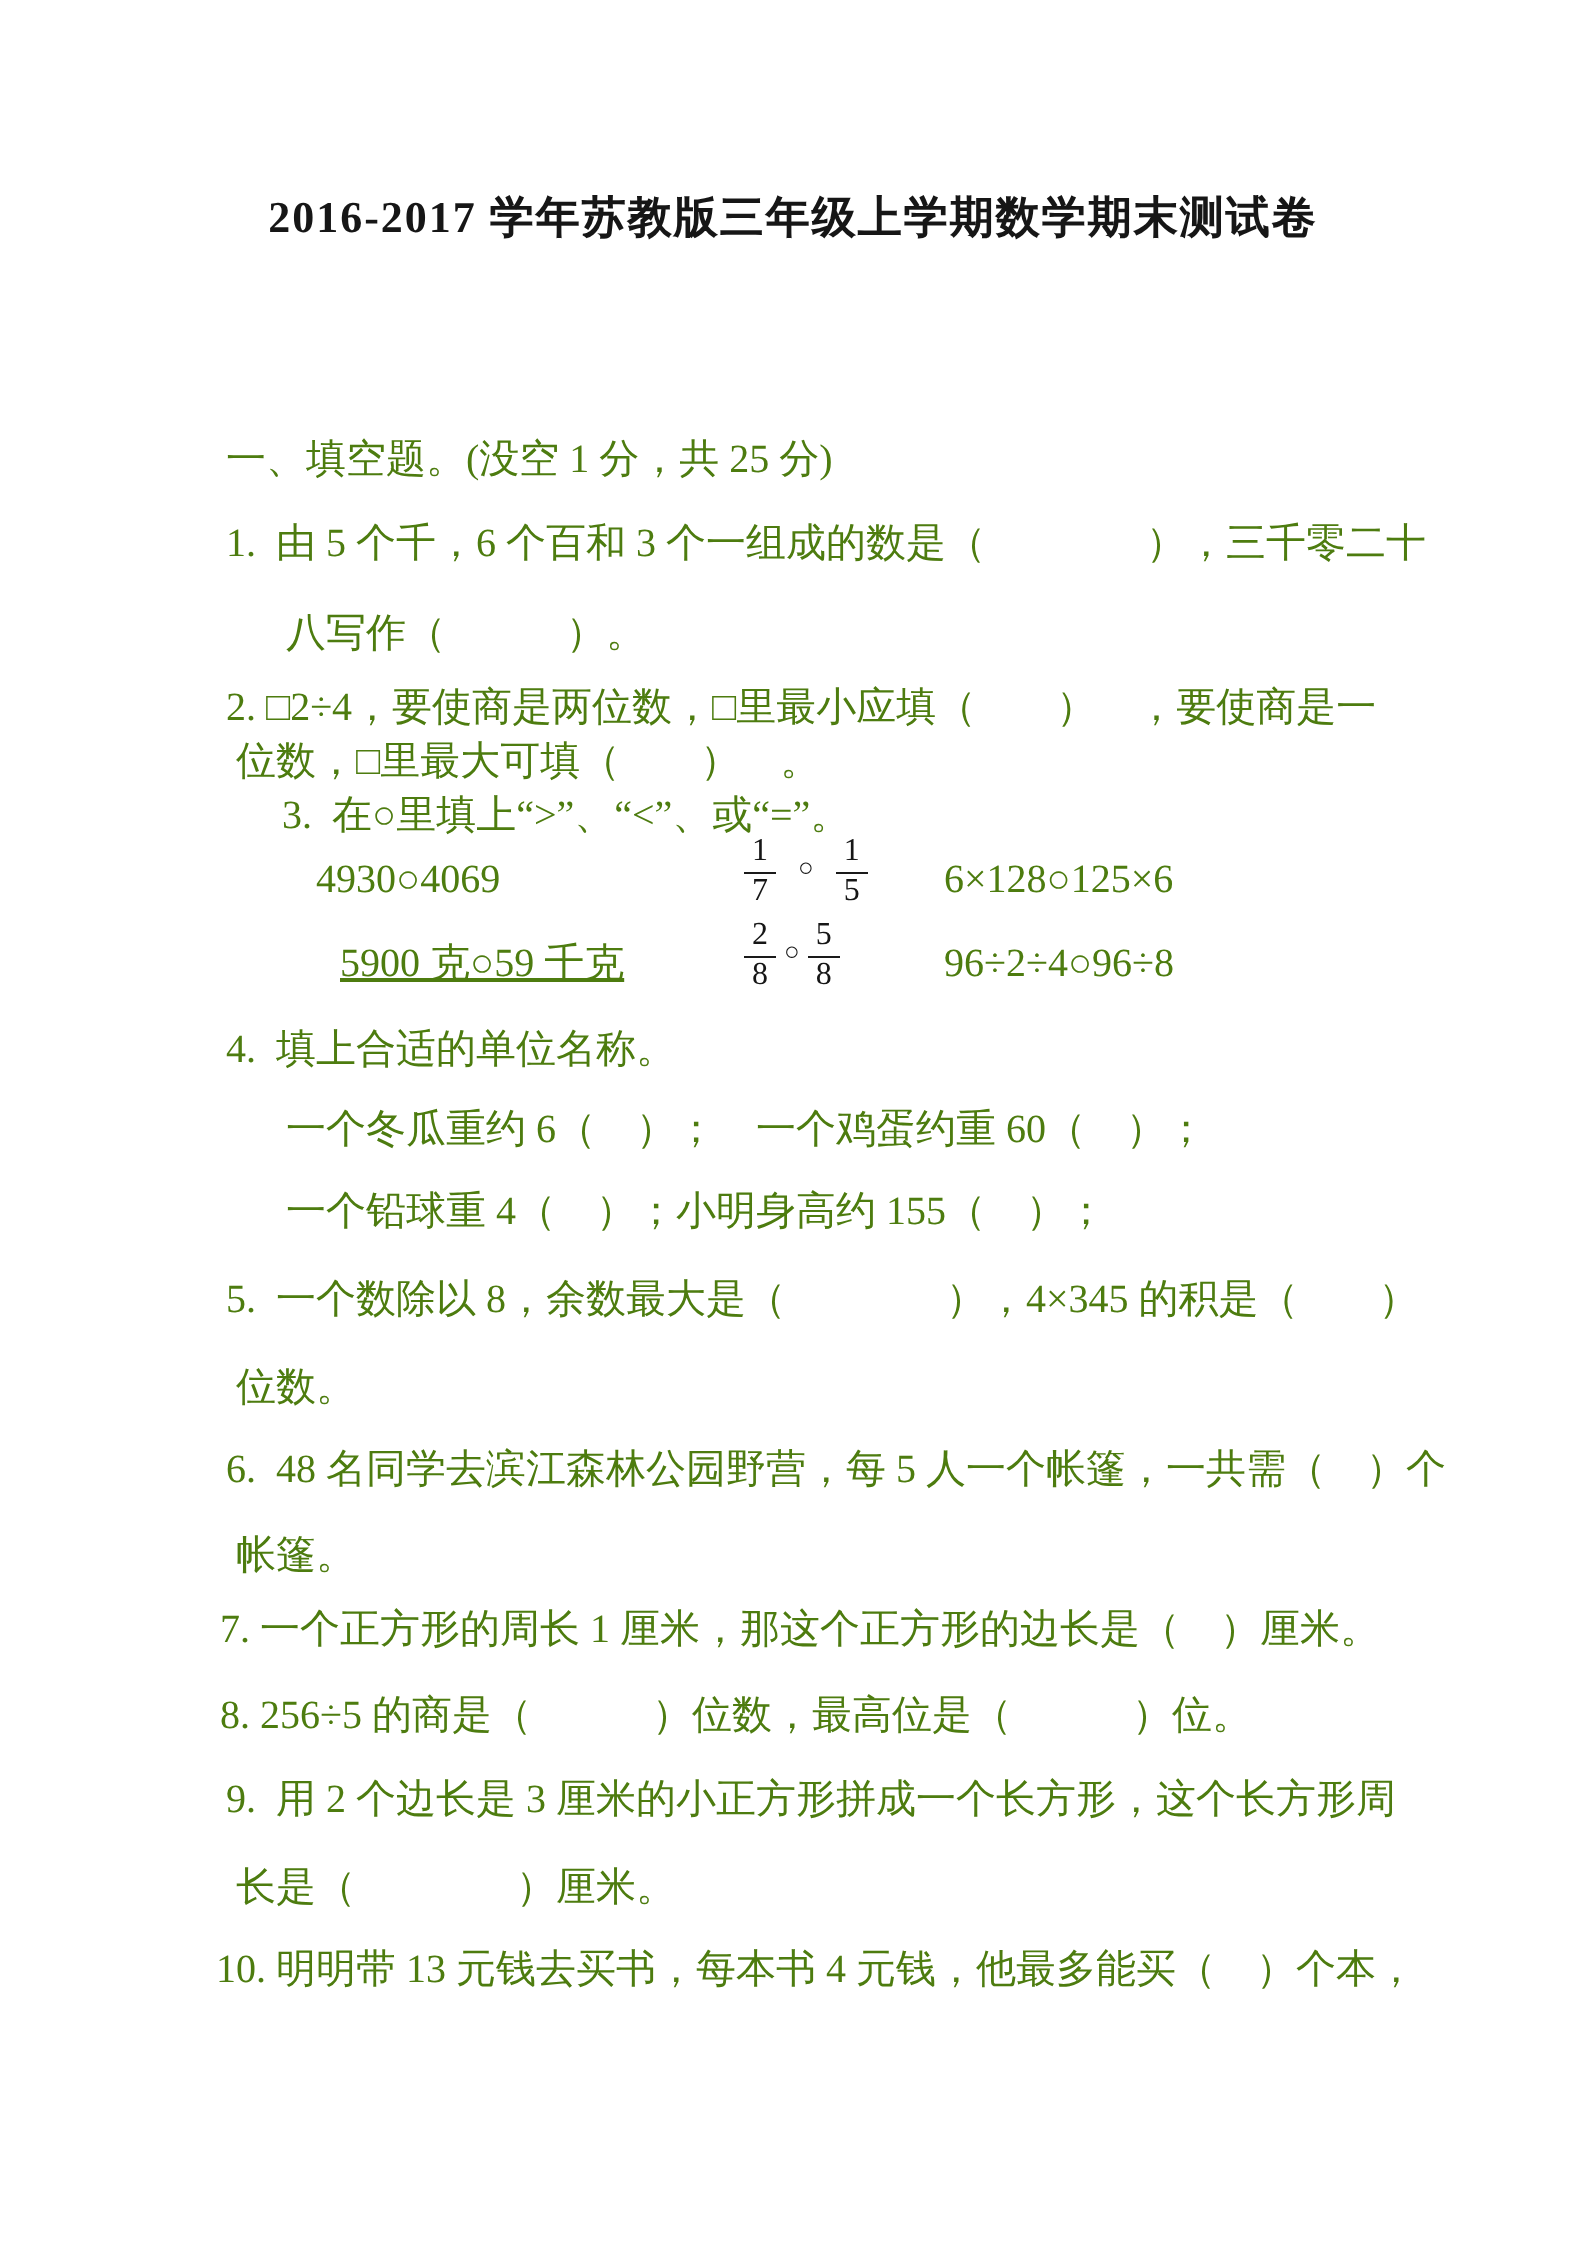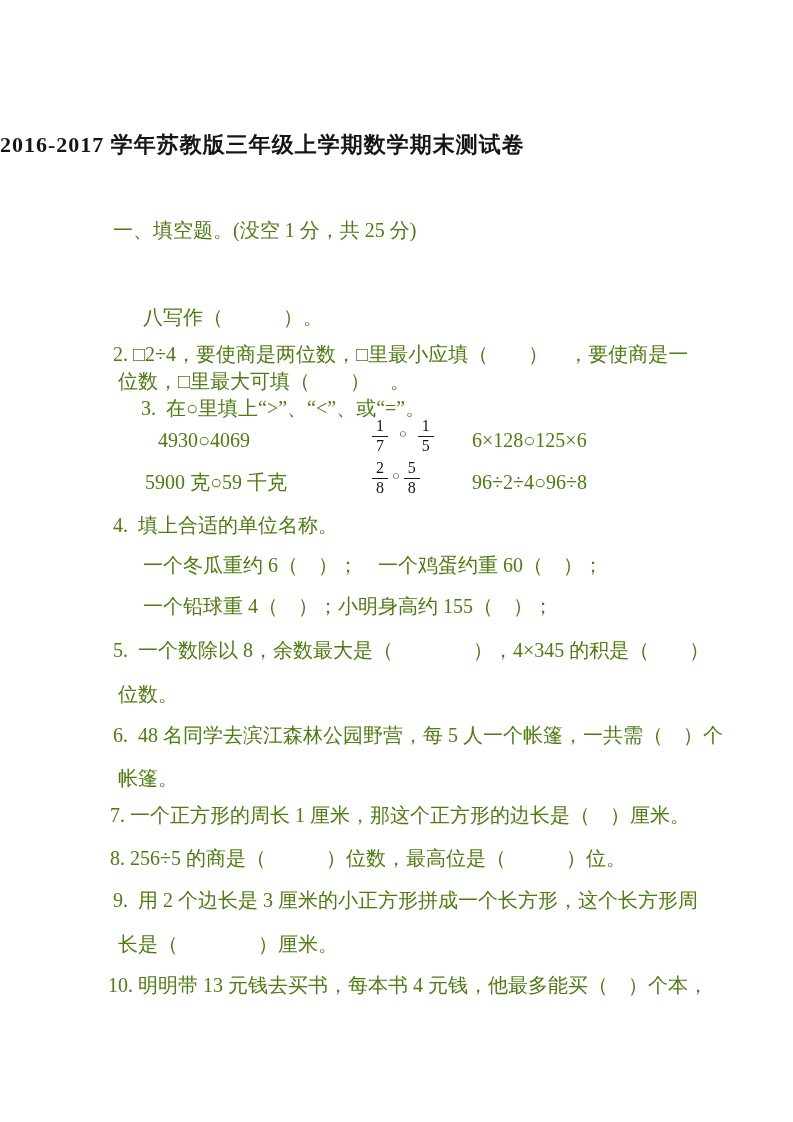--- a/index.html
+++ b/index.html
@@ -6,24 +6,23 @@
   .page{
     position:relative;
     width:793px;height:1122px;
     background:#ffffff;
     color:#161616;
     font-family:"Liberation Serif","DejaVu Serif",serif;
     overflow:hidden;
   }
   .title{
     position:absolute;top:94px;left:0;width:100%;
-    text-align:left;
+    text-align:center;
     font-size:22px;font-weight:bold;letter-spacing:1px;
     font-family:"Liberation Serif","DejaVu Serif",serif;
-    margin-top:36px;
   }
   .subtitle{
     position:absolute;top:146px;left:50%;transform:translateX(-50%);
     display:flex;align-items:flex-end;
     font-family:"Liberation Sans","DejaVu Sans",sans-serif;
     font-size:17px;font-weight:bold;white-space:pre;
   }
   .blank{display:inline-block;border-bottom:2px solid #111;height:19px;}
   .blank-s{width:54px;}
   .blank-l{width:78px;}
@@ -51,20 +50,21 @@
 </head>
 <body>
 
 <div class="page">
 
   <div class="title">2016-2017 学年苏教版三年级上学期数学期末测试卷</div>
 
 
   <div class="line heading" style="left:113px;top:218px;">一、填空题。(没空 1 分，共 25 分)</div>
 
+  <div class="line" style="left:113px;top:260px;">1.  由 5 个千，6 个百和 3 个一组成的数是（　　　　），三千零二十</div>
   <div class="line" style="left:143px;top:305px;">八写作（　　　）。</div>
 
   <div class="line" style="left:113px;top:342px;">2. □2÷4，要使商是两位数，□里最小应填（　　）　，要使商是一</div>
   <div class="line" style="left:118px;top:369px;">位数，□里最大可填（　　）　。</div>
 
   <div class="line" style="left:113px;top:396px;margin-left:28px;">3.  在○里填上“&gt;”、“&lt;”、或“=”。</div>
 
   <div class="frac-row">
     <div class="line" style="left:158px;top:428px;">4930○4069</div>
     <div class="frac-group gap-wide" style="left:372px;top:418px;">
@@ -75,21 +75,21 @@
       <span class="cmp">○</span>
       <span class="frac">
           <span class="num">1</span>
           <span class="den">5</span>
         </span>
     </div>
     <div class="line" style="left:472px;top:428px;">6×128○125×6</div>
   </div>
 
   <div class="frac-row">
-    <div class="line" style="left:145px;top:470px;">5900 克○59 千克</div>
+    <div class="line" style="left:170px;top:470px;text-decoration:underline;">5900 克○59 千克</div>
     <div class="frac-group gap-narrow" style="left:372px;top:460px;">
       <span class="frac">
           <span class="num">2</span>
           <span class="den">8</span>
         </span>
       <span class="cmp">○</span>
       <span class="frac">
           <span class="num">5</span>
           <span class="den">8</span>
         </span>

